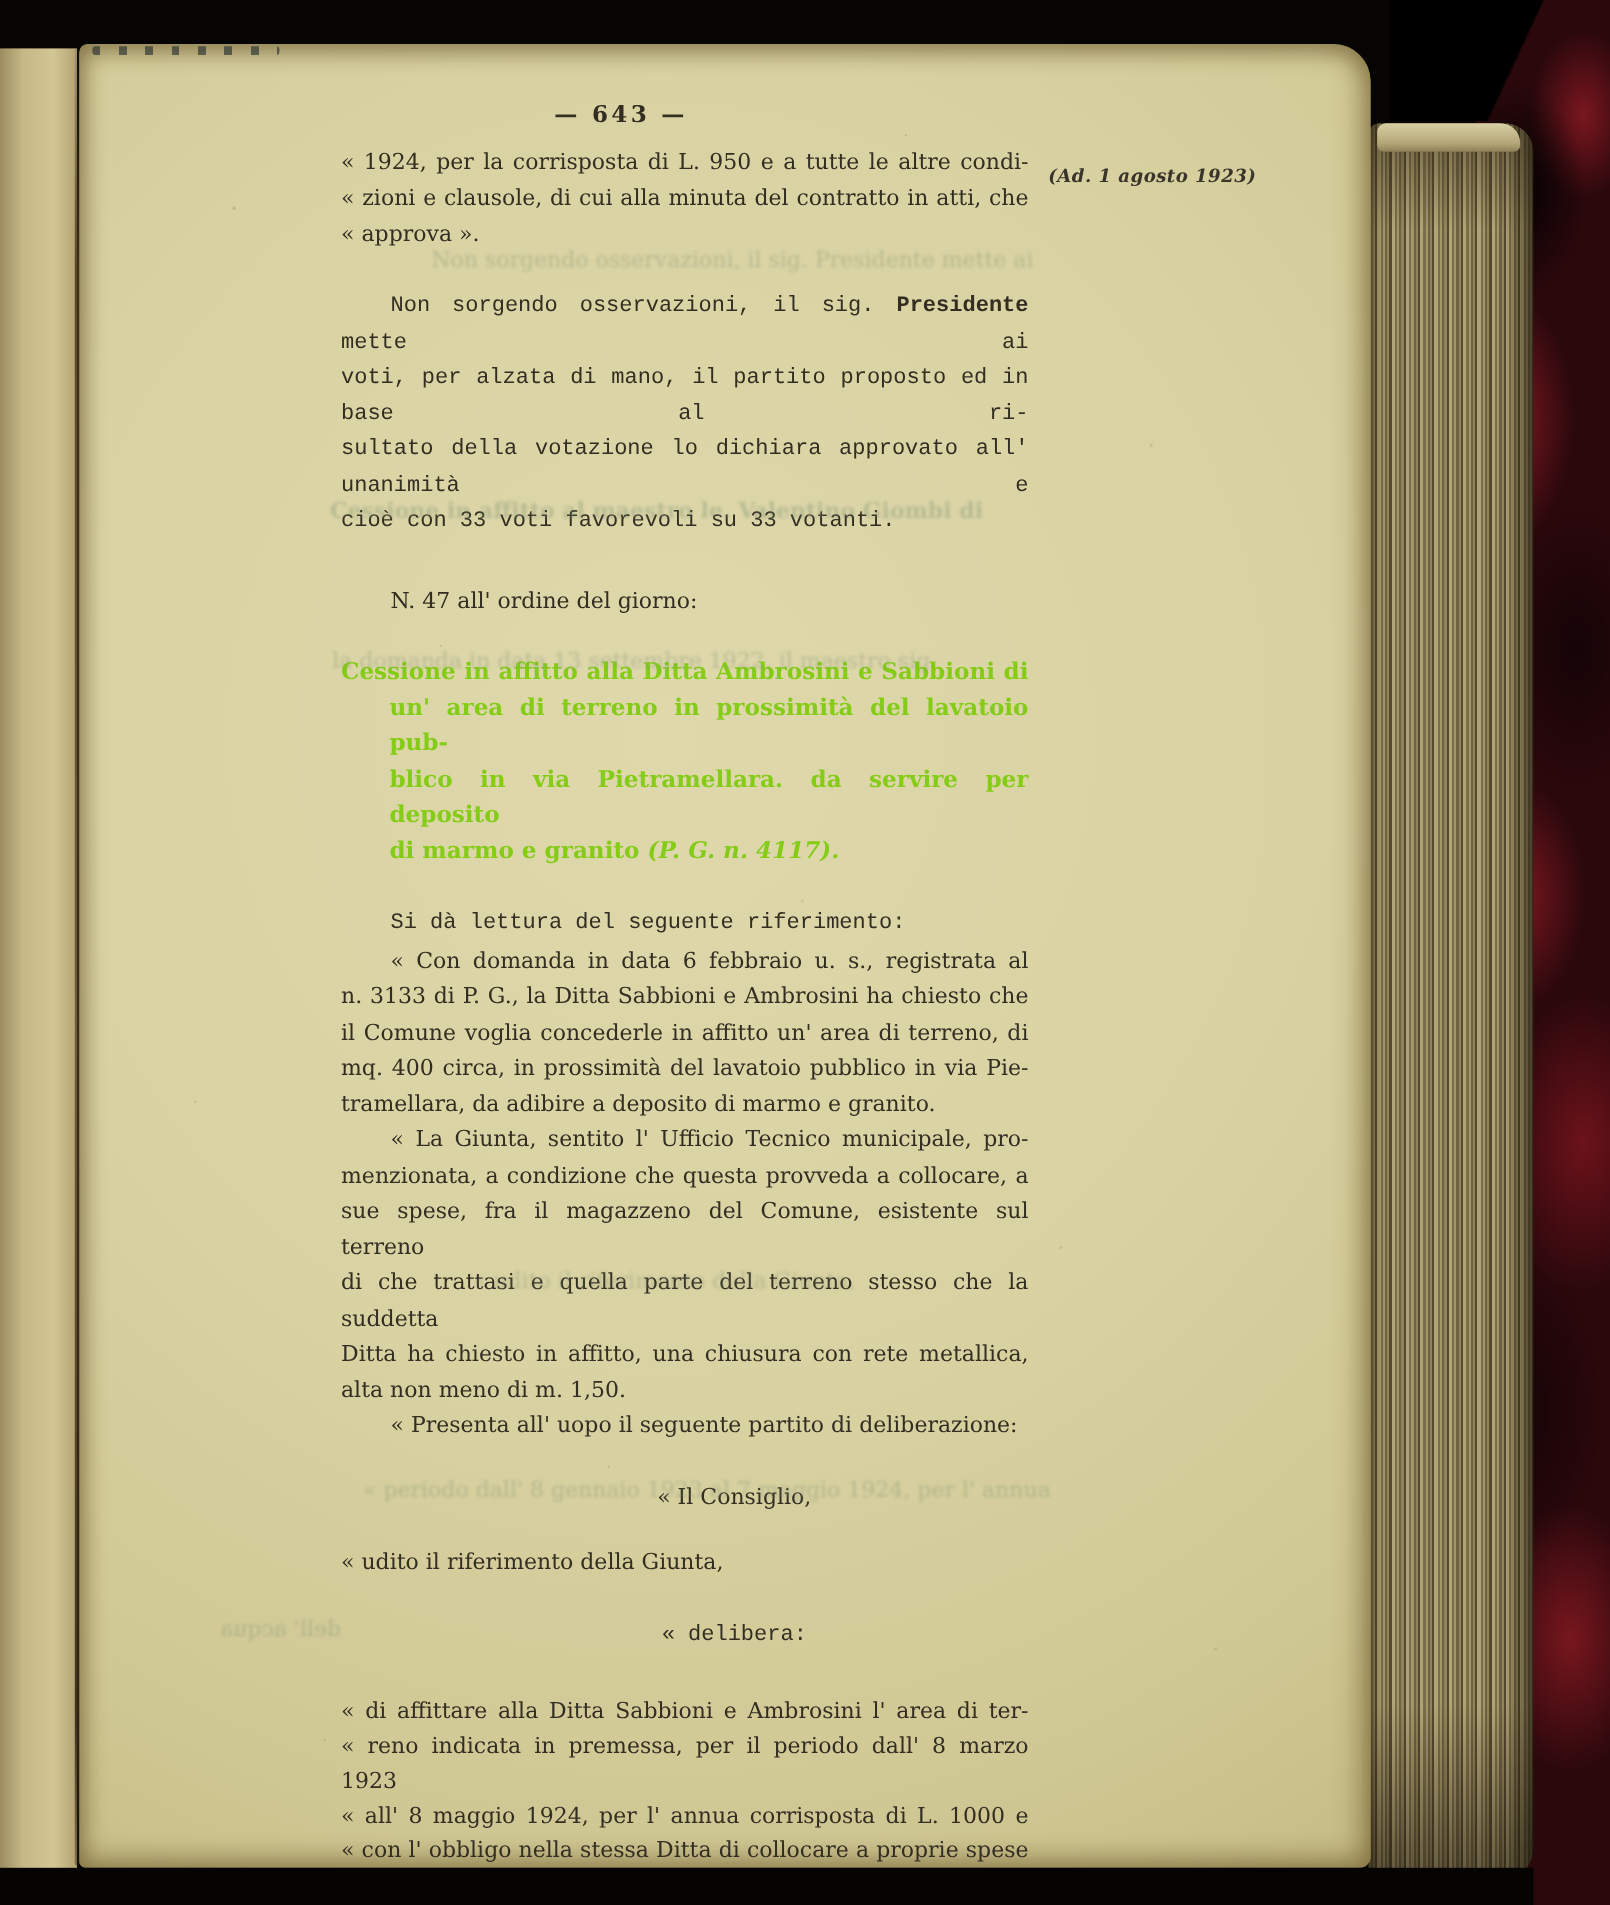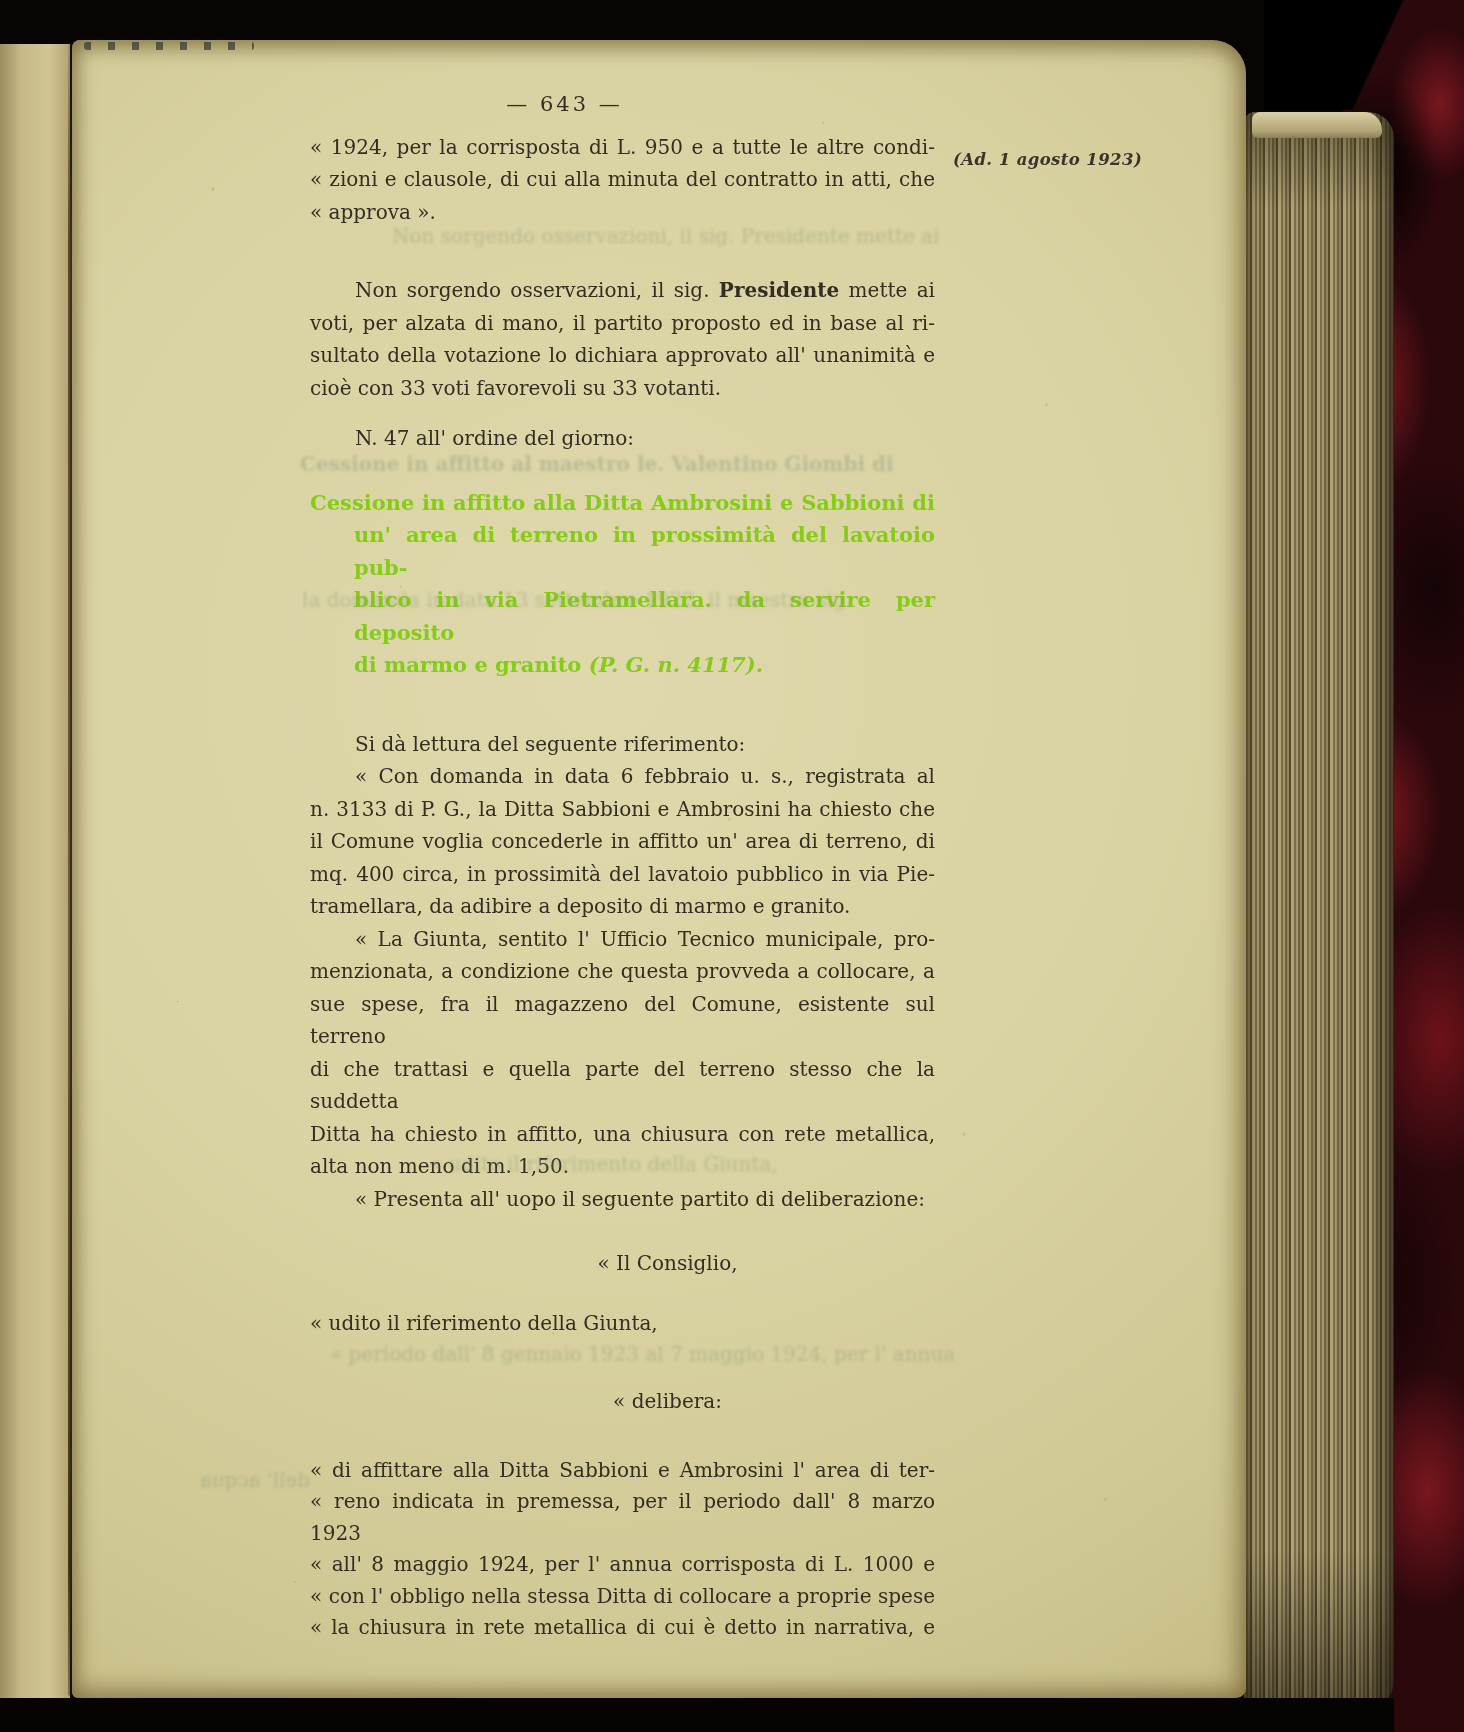--- a/index.html
+++ b/index.html
@@ -67,26 +67,26 @@
     font-size:20px;line-height:32.5px;}
   .blk{margin:0;}
   .line{white-space:normal;}
   .j{text-align:justify;text-align-last:justify;}
   .l{text-align:left;text-align-last:left;}
   .c{text-align:right;text-align-last:center;transform:translateX(45px);}
   .i{text-indent:45px;}
   .h2{padding-left:44px;}
   .bold{font-weight:700;}
   .ital{font-style:italic;}
-  .pageno{text-align:center;font-weight:400;letter-spacing:3px;margin-bottom:10px;
+  .pageno{text-align:center;font-weight:700;letter-spacing:3px;margin-bottom:10px;
           transform:translateX(-58px);font-size:21px;}
   .head{font-weight:700;font-size:21px;line-height:32.5px;color:#84cc16;}
   .tight .line{line-height:31.5px;}
-  .mt30{margin-top:18px;}.mt32{margin-top:32px;}.mt33{margin-top:27px;}
-  .mt35{margin-top:46px;}.mt37{margin-top:37px;}
+  .mt30{margin-top:39px;}.mt32{margin-top:32px;}.mt33{margin-top:27px;}
+  .mt35{margin-top:35px;font-family:Liberation Mono, monospace;}.mt37{margin-top:37px;}
 
   
   .margin-note{position:absolute;left:953px;top:150px;width:230px;
     font-style:italic;font-weight:700;font-size:16.5px;color:#3a342a;letter-spacing:.4px;}
 
   
   .ghost{position:absolute;color:#7e9170;opacity:.38;filter:blur(1.6px);
     font-size:20px;white-space:nowrap;}
   .g1{left:392px;top:224px;}
   .g2{left:300px;top:452px;font-weight:700;}

